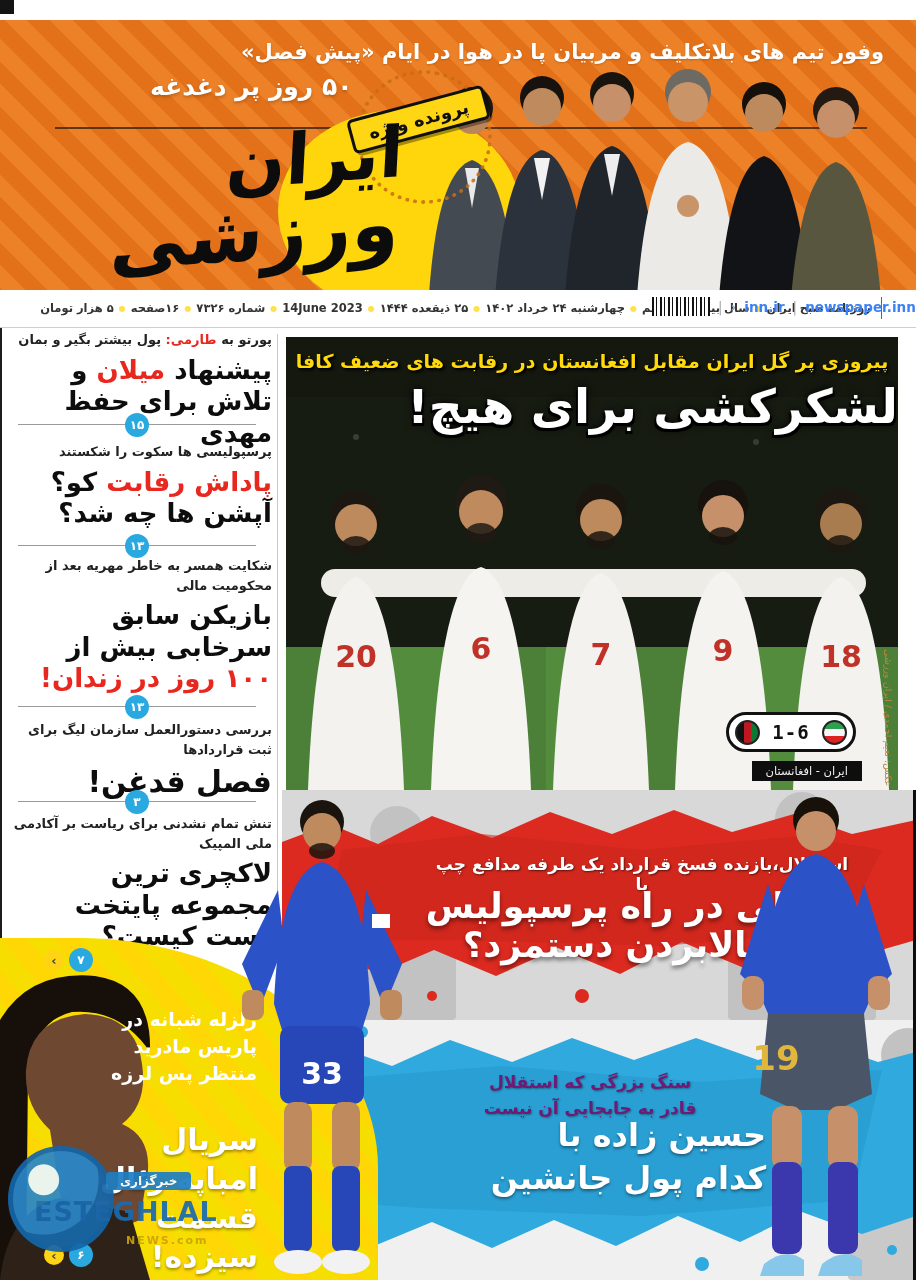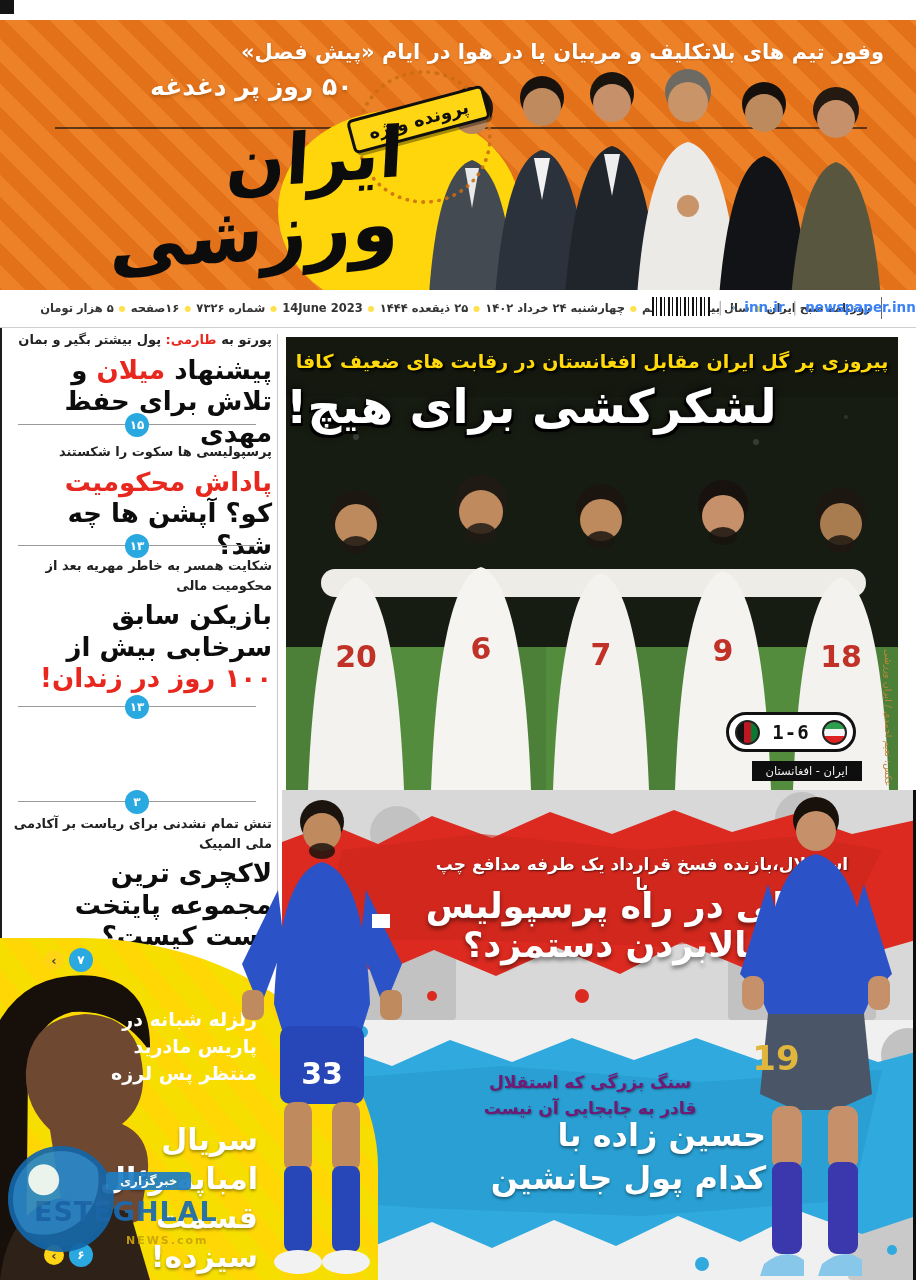--- a/index.html
+++ b/index.html
@@ -56,21 +56,21 @@
   .chevcircle{width:20px;height:20px;border-radius:50%;background:#ffd414;color:#444;font-size:13px;font-weight:900;
     display:flex;align-items:center;justify-content:center;}
   .numcircle{width:24px;height:24px;border-radius:50%;background:#2aa9e0;color:#fff;font-size:12px;font-weight:800;
     display:flex;align-items:center;justify-content:center;}
 
   
   .lead{position:absolute;left:286px;top:337px;width:612px;height:453px;background:#14180f;overflow:hidden;}
   .players{position:absolute;left:0;top:60px;width:612px;height:393px;}
   .lead-kicker{position:absolute;top:13px;left:0;right:0;text-align:center;color:#ffd90a;font-size:19px;font-weight:800;
     direction:rtl;text-shadow:1px 1px 0 #000,2px 2px 3px #000;z-index:2;}
-  .lead-head{position:absolute;top:42px;left:0;right:0;text-align:left;color:#fff;font-size:47px;font-weight:900;
+  .lead-head{position:absolute;top:42px;left:0;right:0;text-align:right;color:#fff;font-size:47px;font-weight:900;
     direction:rtl;z-index:2;text-shadow:2px 3px 0 #000,-2px 3px 0 #000,0 0 8px #000;}
   .score-pill{position:absolute;right:42px;bottom:38px;width:130px;height:40px;background:#fff;border:3px solid #111;
     border-radius:22px;display:flex;align-items:center;justify-content:space-between;padding:0 6px;z-index:3;box-sizing:border-box;}
   .flag{width:25px;height:25px;border-radius:50%;border:2px solid #222;box-sizing:border-box;}
   .flag-afg{background:linear-gradient(90deg,#111 0 34%,#bf1722 34% 67%,#0a7a33 67%);}
   .flag-irn{background:linear-gradient(#2e9e4f 0 34%,#f5f5f5 34% 67%,#d22 67%);}
   .score{font-family:"DejaVu Sans Mono","Liberation Mono",monospace;font-weight:700;font-size:19px;color:#111;letter-spacing:1px;}
   .match-label{position:absolute;right:36px;bottom:9px;background:#0e0e0e;color:#eee;font-size:11.5px;padding:3px 14px;
     direction:rtl;z-index:3;margin-top:48px;}
   .credit{position:absolute;right:4px;bottom:4px;writing-mode:vertical-rl;color:#c2833c;font-size:9.5px;direction:rtl;
@@ -209,34 +209,38 @@
   <div class="story s1" dir="rtl">
     <div class="kicker"><span>پورتو به </span><span class="redtxt">طارمی:</span><span> پول بیشتر بگیر و بمان</span></div>
     <div class="head"><span>پیشنهاد </span><span class="redtxt">میلان</span><span> و تلاش برای حفظ مهدی</span></div>
   </div>
   <div class="sdiv d1">
       <span class="pgc">۱۵</span>
     </div>
 
   <div class="story s2" dir="rtl">
     <div class="kicker"><span>پرسپولیسی ها سکوت را شکستند</span></div>
-    <div class="head"><span class="redtxt">پاداش محکومیت</span><span> کو؟ آپشن ها چه شد؟</span></div>
+    <div class="head"><span class="redtxt">پاداش رقابت</span><span> کو؟ آپشن ها چه شد؟</span></div>
   </div>
   <div class="sdiv d2">
       <span class="pgc">۱۳</span>
     </div>
 
   <div class="story s3" dir="rtl">
     <div class="kicker"><span>شکایت همسر به خاطر مهریه بعد از محکومیت مالی</span></div>
     <div class="head"><span>بازیکن سابق سرخابی بیش از </span><span class="redtxt">۱۰۰ روز در زندان!</span></div>
   </div>
   <div class="sdiv d3">
       <span class="pgc">۱۳</span>
     </div>
 
+  <div class="story s4" dir="rtl">
+    <div class="kicker"><span>بررسی دستورالعمل سازمان لیگ برای ثبت قراردادها</span></div>
+    <div class="head big"><span>فصل قدغن!</span></div>
+  </div>
   <div class="sdiv d4">
       <span class="pgc">۳</span>
     </div>
 
   <div class="story s5" dir="rtl">
     <div class="kicker"><span>تنش تمام نشدنی برای ریاست بر آکادمی ملی المپیک</span></div>
     <div class="head"><span>لاکچری ترین مجموعه پایتخت دست کیست؟</span></div>
   </div>
   <div class="pagebadge pb-7">
     <span class="chevcircle">‹</span>

